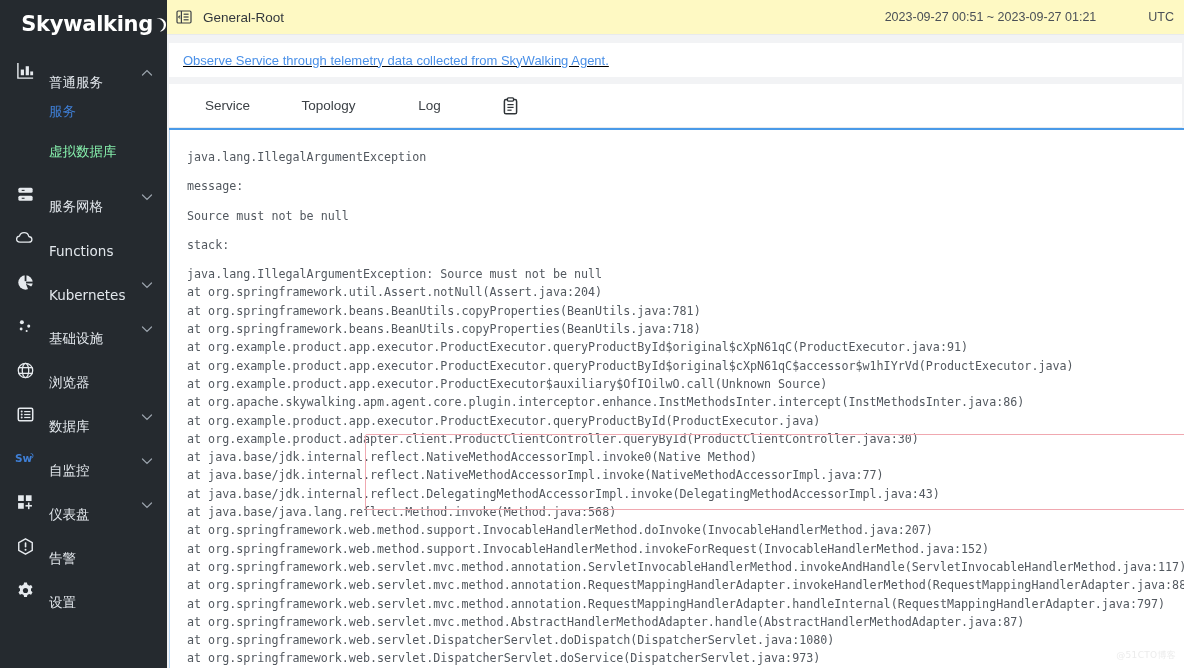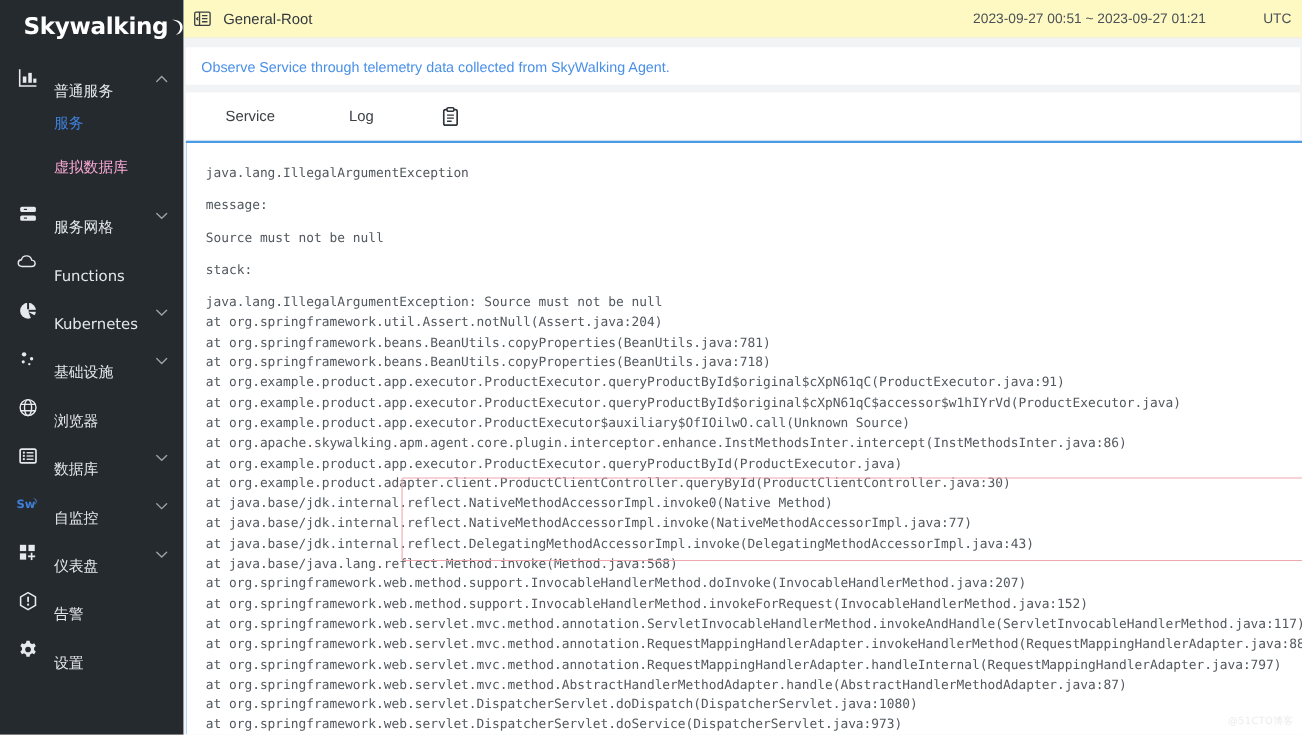--- a/index.html
+++ b/index.html
@@ -79,21 +79,21 @@
     height: 12px;
     color: #9aa3ac;
     flex: 0 0 auto;
   }
   .sub-item {
     display: flex;
     align-items: center;
     height: 40px;
     padding-left: 49px;
     font-size: 13.5px;
-    color: #f9a8d4;
+    color: #86efac;
     cursor: pointer;
     font-family: "DejaVu Sans", "Liberation Sans", sans-serif;
   }
   .sub-item.active { color: #3f7fd6; }
 
   
   .main {
     flex: 1;
     height: 668px;
     display: flex;
@@ -145,20 +145,21 @@
   }
 
   .notice-bar {
     background: #ffffff;
     height: 34px;
     min-height: 34px;
     display: flex;
     align-items: center;
     padding-left: 14px;
     margin: 0 2px 0 2px;
+    text-decoration: underline;
   }
   .notice-bar .notice-text {
     font-size: 13px;
     color: #4a90e8;
   }
 
   .tabs-wrap {
     background: #ffffff;
     margin: 7px 2px 0 2px;
     min-height: 44px;
@@ -421,20 +422,21 @@
     </div>
 
     <div class="content-area">
 
       <div class="notice-bar">
         <span class="notice-text">Observe Service through telemetry data collected from SkyWalking Agent.</span>
       </div>
 
       <div class="tabs-wrap" id="tabs-wrap">
           <div class="tab">Service</div>
+          <div class="tab">Topology</div>
           <div class="tab">Log</div>
           <div class="tab-icon-btn">
             <svg width="15" height="18" viewBox="0 0 15 18">
               <rect x="1.4" y="2.6" width="12.2" height="14.2" rx="1.6" stroke="#2f3438" fill="none" stroke-width="1.5"></rect>
               <rect x="4.4" y="0.9" width="6.2" height="3.2" rx="1" stroke="#2f3438" fill="#ffffff" stroke-width="1.4"></rect>
               <line x1="4.4" y1="7.6" x2="10.6" y2="7.6" stroke="#2f3438" stroke-width="1.2"></line>
               <line x1="4.4" y1="10.4" x2="10.6" y2="10.4" stroke="#2f3438" stroke-width="1.2"></line>
               <line x1="4.4" y1="13.2" x2="8.6" y2="13.2" stroke="#2f3438" stroke-width="1.2"></line>
             </svg>
           </div>

